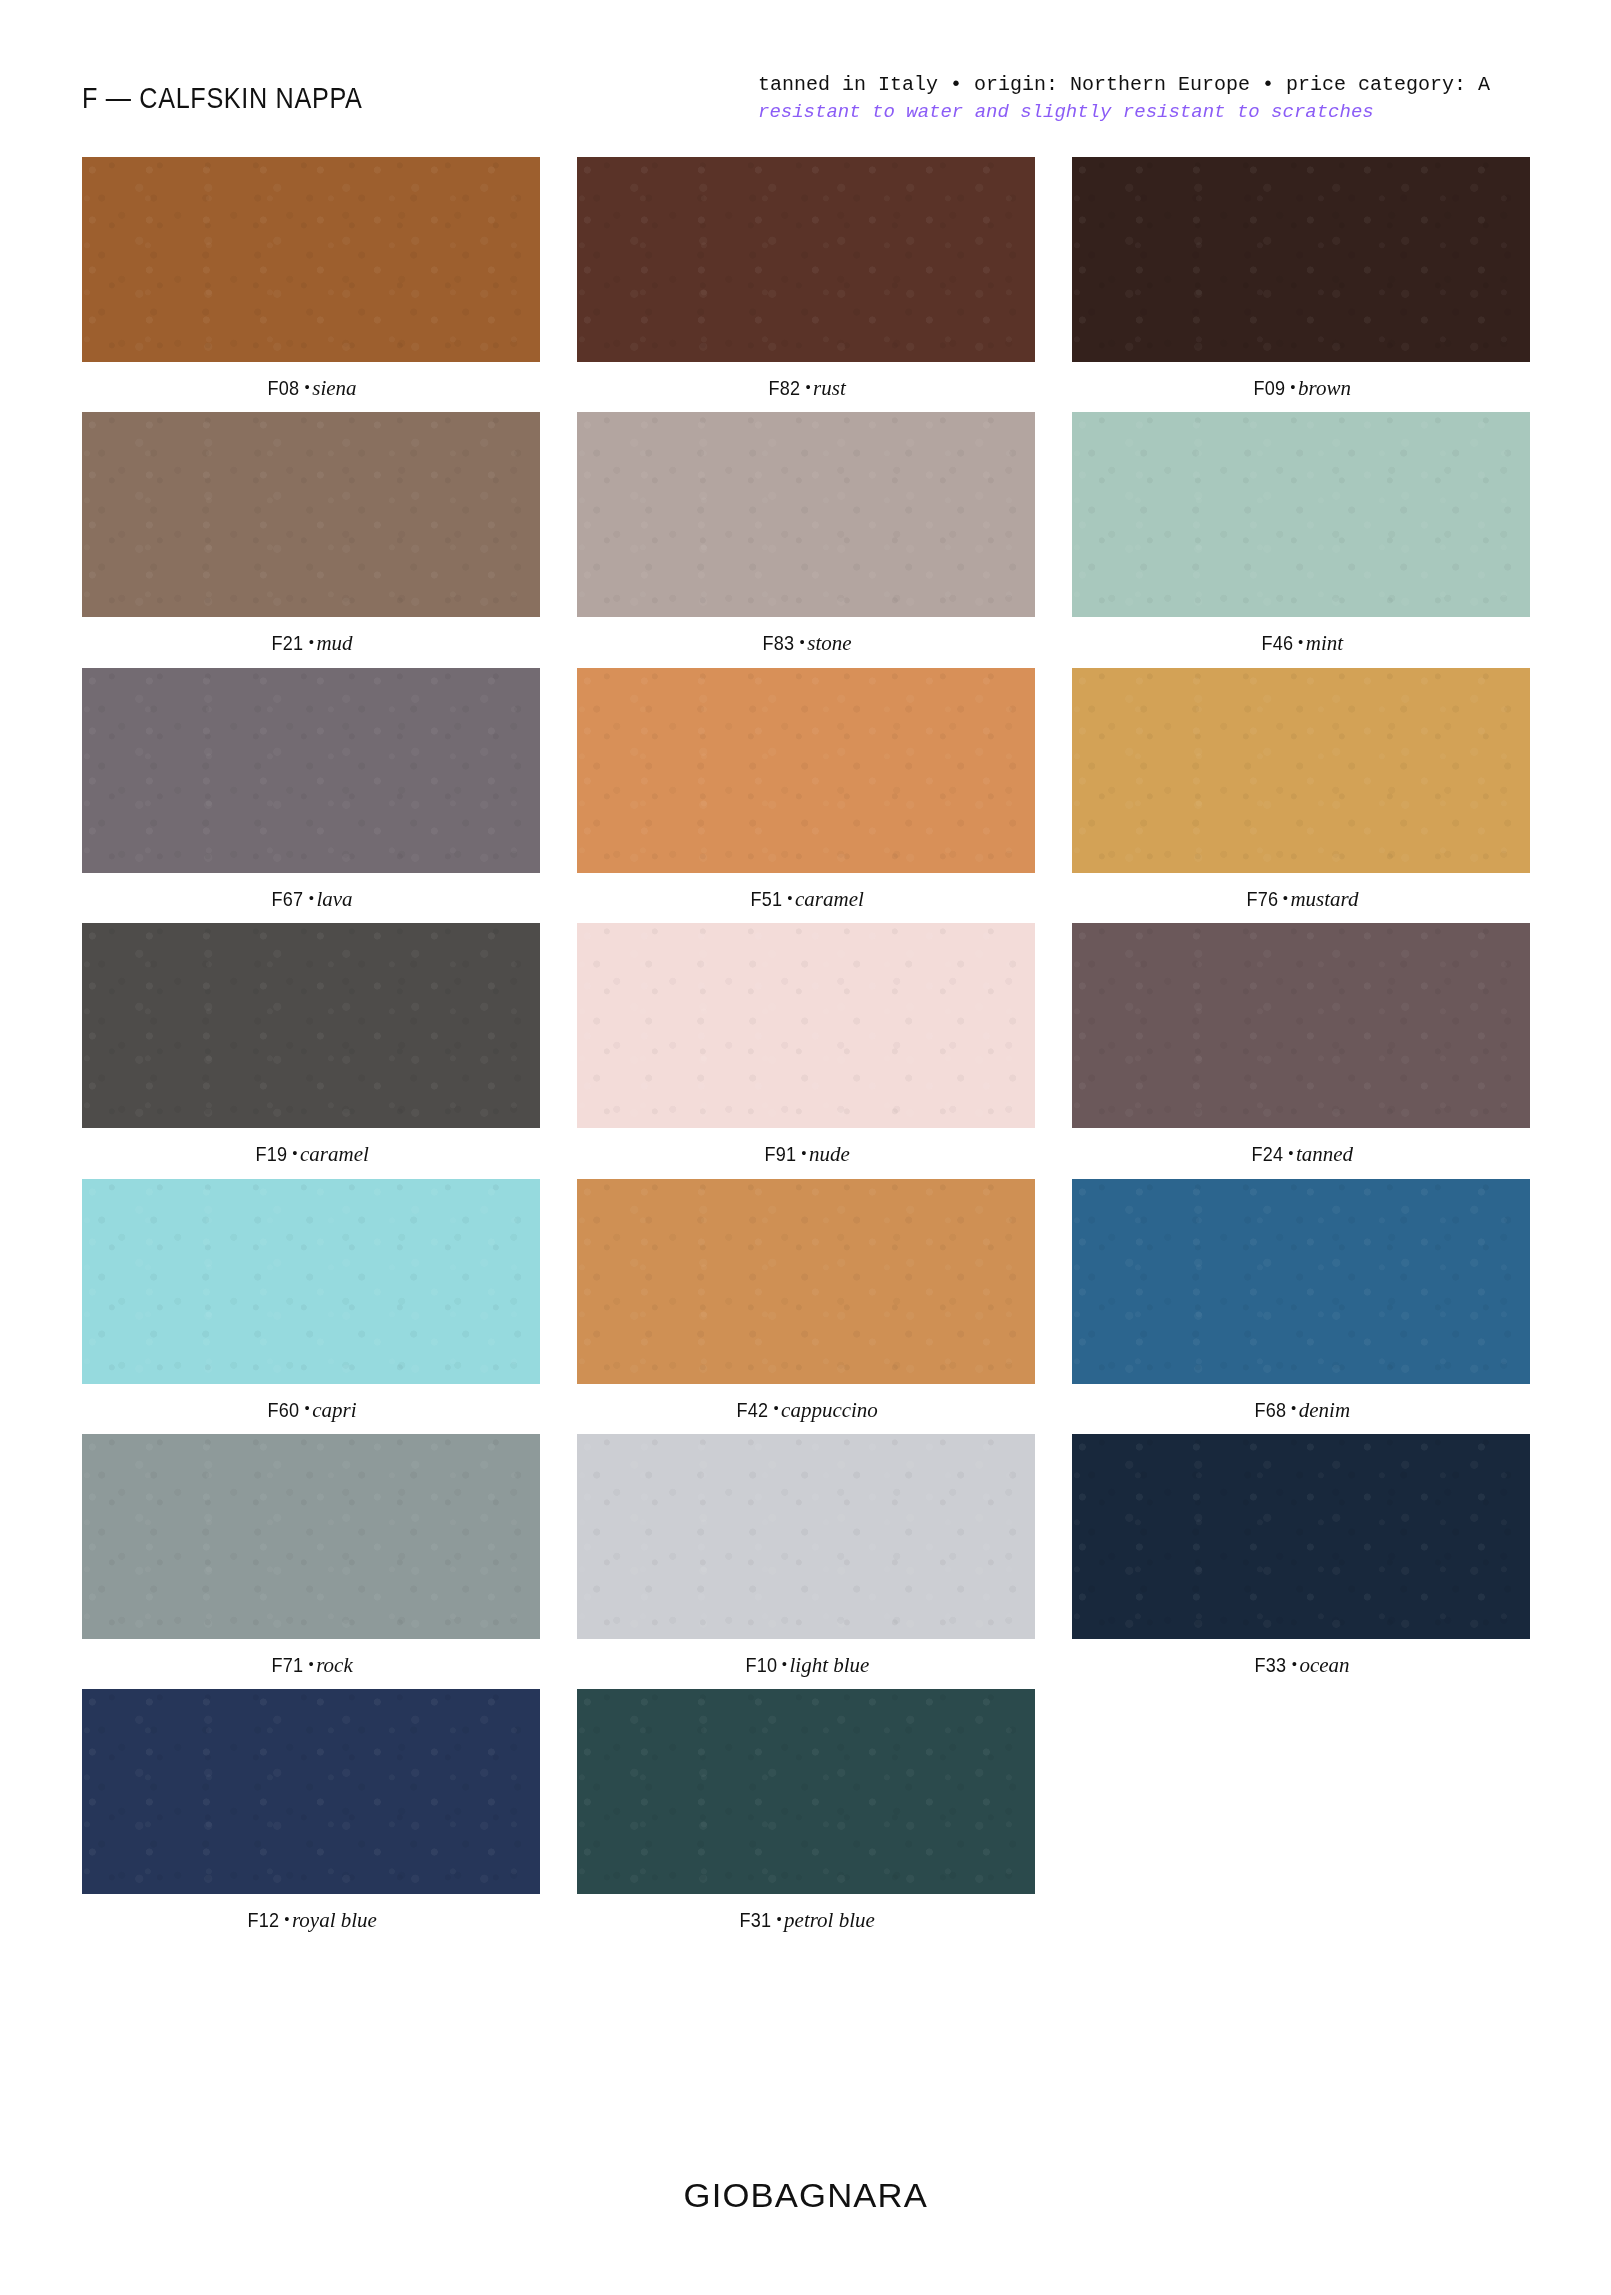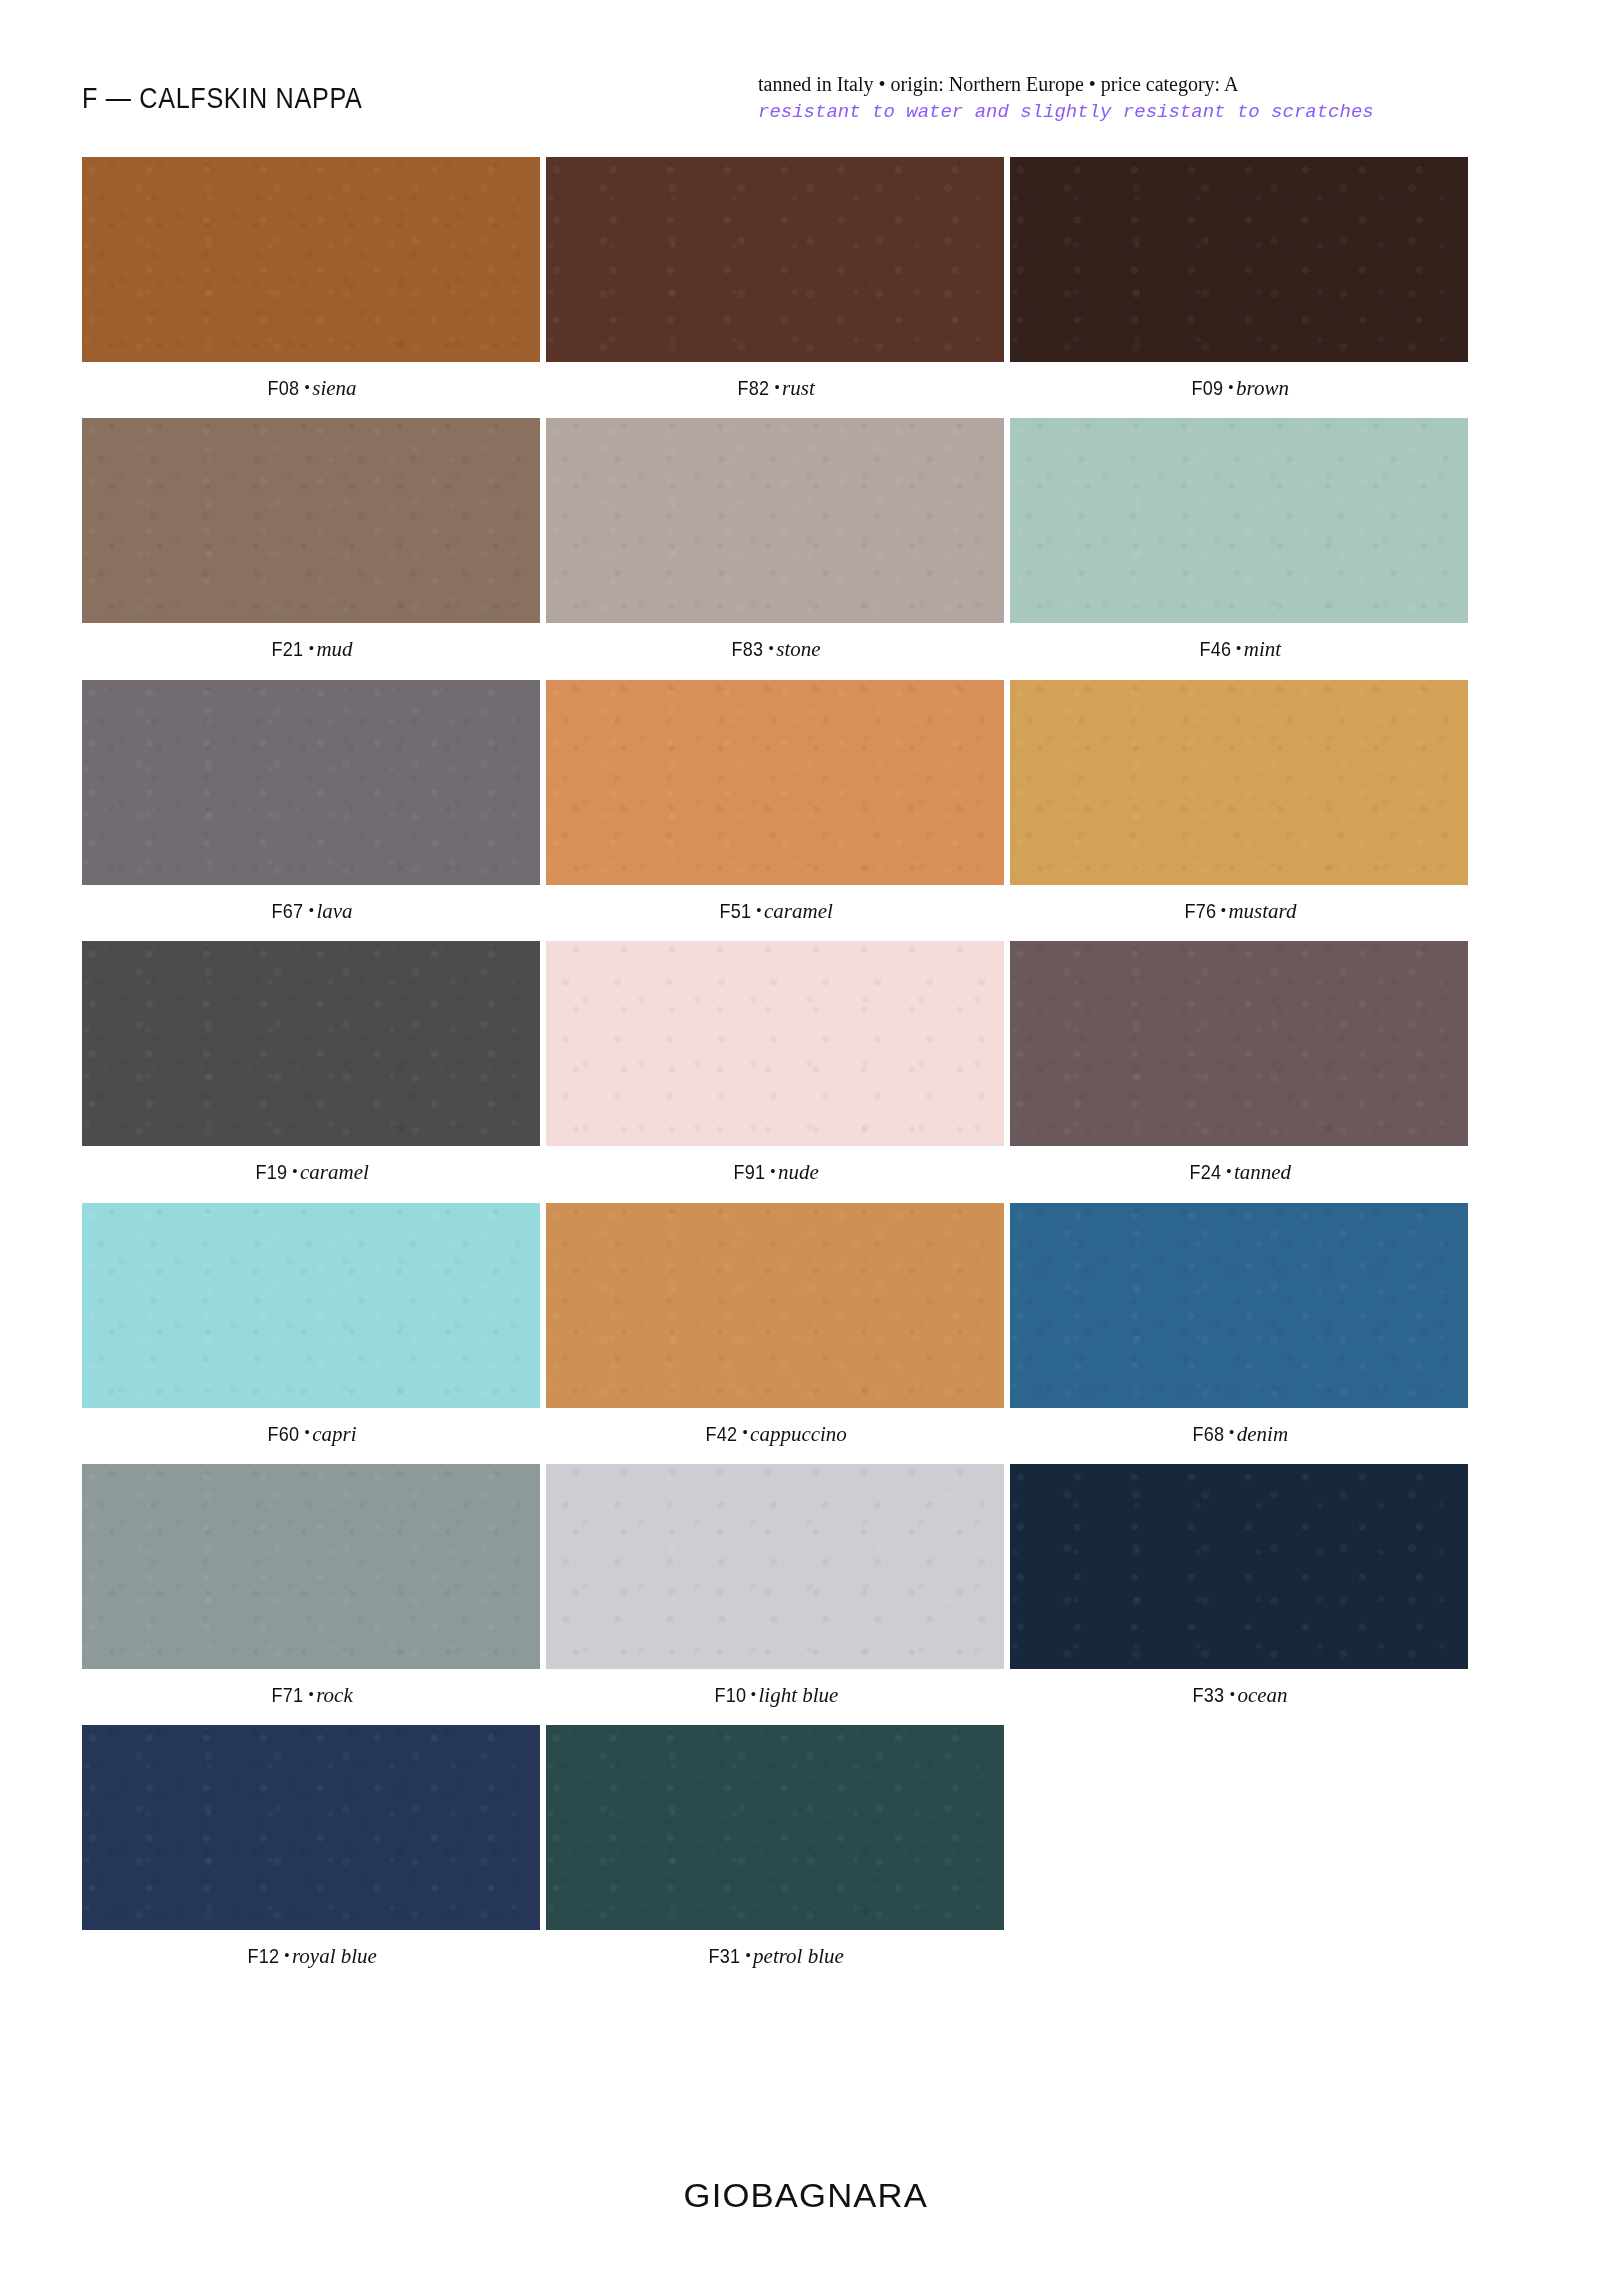--- a/index.html
+++ b/index.html
@@ -44,21 +44,21 @@
     transform-origin: left center;
   }
   .header-meta {
     position: absolute;
     left: 676px;
     top: 0;
     width: 774px;
     text-align: left;
   }
   .meta-line-1 {
-    font-family: Liberation Serif, serif;
+    font-family: Liberation Mono, monospace;
     font-size: 20px;
     color: #111111;
     line-height: 1.38;
     white-space: nowrap;
   }
   .meta-line-2 {
     font-family: Liberation Mono, monospace;
     font-style: italic;
     font-size: 19px;
     color: #8b5cf6;
@@ -69,21 +69,20 @@
   
   .grid {
     position: absolute;
     left: 82px;
     top: 157px;
     width: 1448px;
     display: grid;
     grid-template-columns: repeat(3, 458px);
     column-gap: 37px;
     row-gap: 0;
-    gap: 6px;
   }
   .cell {
     width: 458px;
     margin-bottom: 4.4px;
   }
   .swatch {
     width: 458px;
     height: 205px;
     position: relative;
     overflow: hidden;

